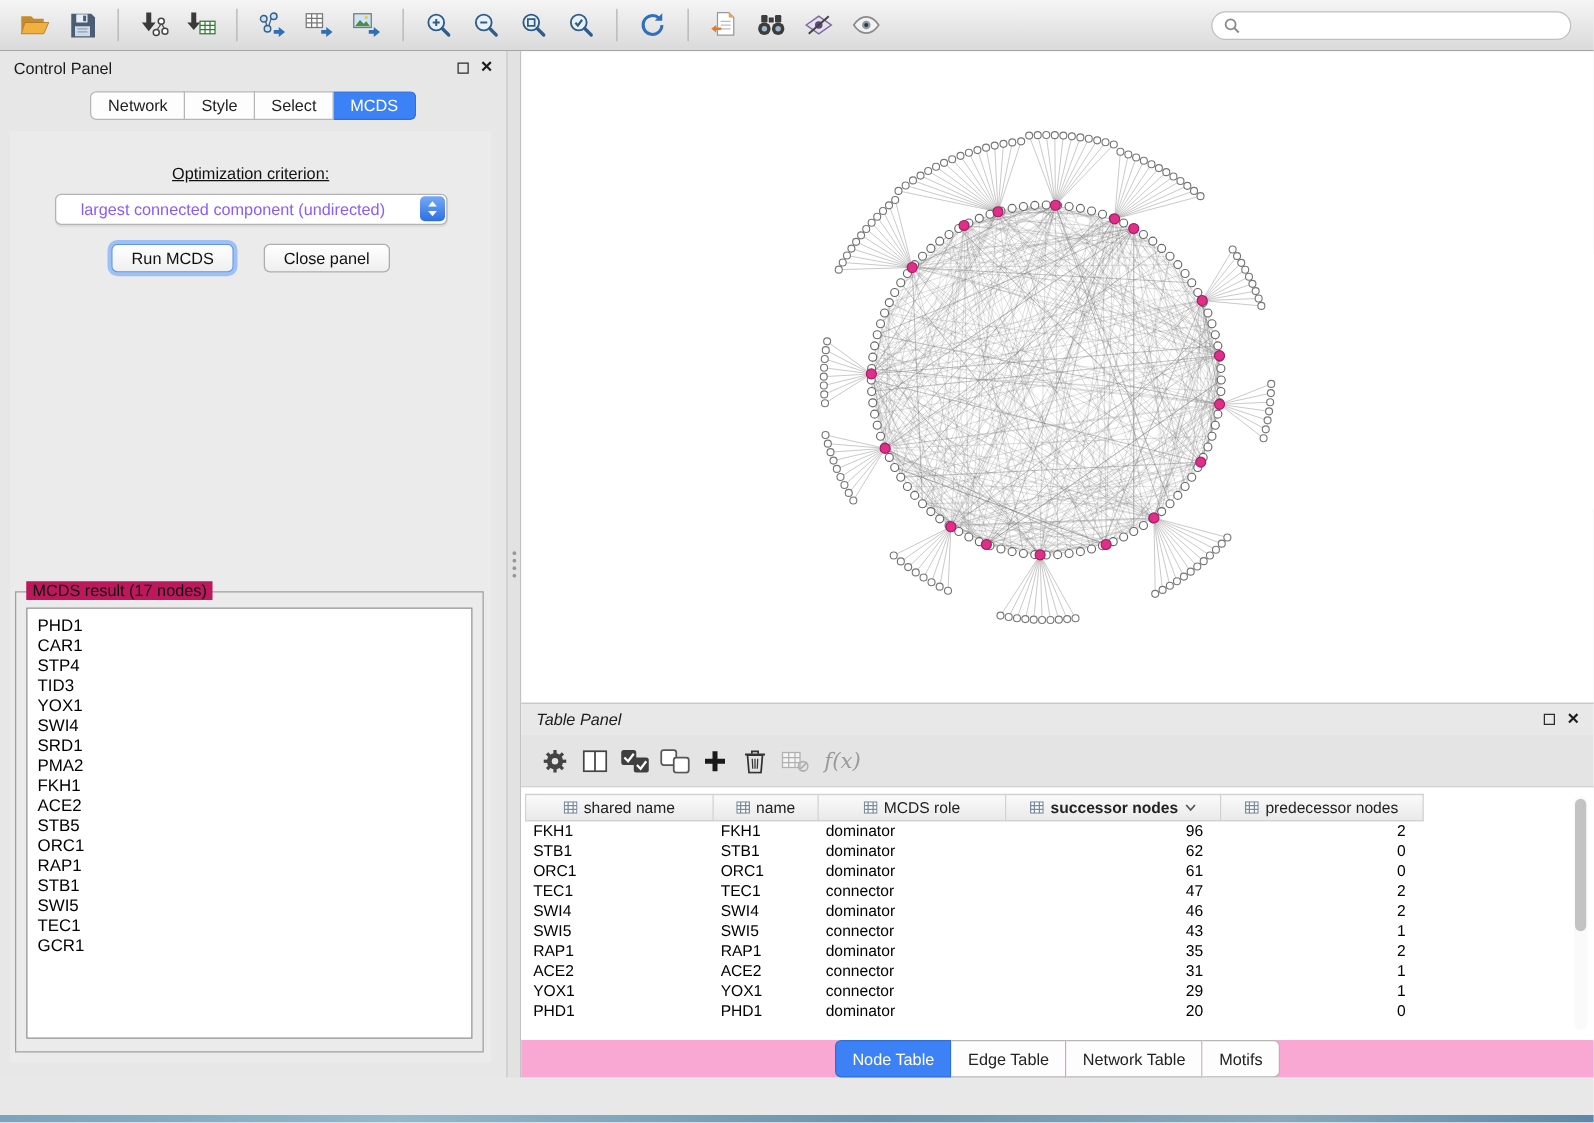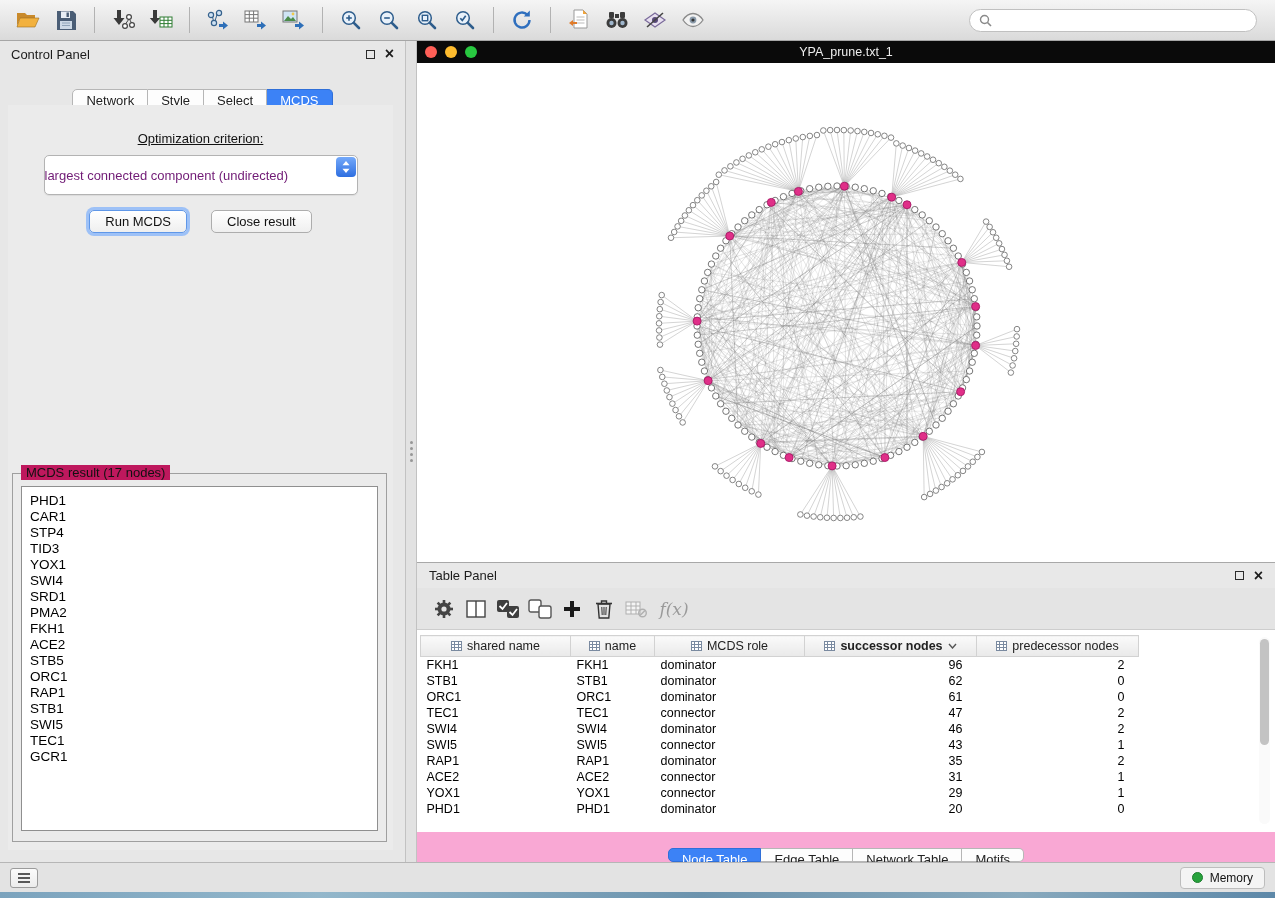--- a/index.html
+++ b/index.html
@@ -21,47 +21,47 @@
   .right-col{flex:1;display:flex;flex-direction:column;min-width:0;}
 
   
   .panel-header{height:26px;display:flex;align-items:center;padding:0 11px;font-size:13px;color:#1c1c1c;}
   .ph-icons{margin-left:auto;display:flex;gap:10px;align-items:center;}
   .float-icon{width:9px;height:9px;border:1.6px solid #2b2b2b;display:inline-block;background:transparent;}
   .close-icon{font-size:16px;font-weight:bold;color:#1c1c1c;line-height:12px;}
 
   
   .seg-tabs{display:flex;justify-content:center;margin-top:6px;}
-  .seg{font-size:13px;padding:3px 13px;background:#fdfdfd;border:1px solid #b6b6b6;border-left:none;color:#222;cursor:default;margin-top:16px;}
+  .seg{font-size:13px;padding:3px 13px;background:#fdfdfd;border:1px solid #b6b6b6;border-left:none;color:#222;cursor:default;}
   .seg:first-child{border-left:1px solid #b6b6b6;border-radius:5px 0 0 5px;}
   .seg:last-child{border-radius:0 5px 5px 0;}
   .seg.active{background:#3c82f6;border-color:#2f6fd8;color:#fff;}
   .cp-body{position:absolute;left:8px;right:12px;top:64px;bottom:12px;background:#ebebeb;}
   .opt-label{text-align:center;font-size:13px;margin-top:26px;color:#111;text-decoration:underline;}
-  .dropdown{width:314px;height:40px;margin:9px auto 0;background:#fff;border:1px solid #b3b3b3;border-radius:5px;display:flex;align-items:center;font-size:13px;color:#701a75;padding-left:0;position:relative;box-shadow:0 1px 1px rgba(0,0,0,.07);}
+  .dropdown{width:314px;height:25px;margin:9px auto 0;background:#fff;border:1px solid #b3b3b3;border-radius:5px;display:flex;align-items:center;font-size:13px;color:#8b5cf6;padding-left:20px;position:relative;box-shadow:0 1px 1px rgba(0,0,0,.07);}
   .dd-btn{position:absolute;right:1px;top:1px;width:20px;height:20px;background:linear-gradient(#74a9fa,#2e6ee0);border-radius:4px;display:flex;align-items:center;justify-content:center;}
   .btn-row{display:flex;justify-content:center;gap:24px;margin-top:15px;}
   .mac-btn{font-size:13px;padding:3px 15px;background:linear-gradient(#ffffff,#efefef);border:1px solid #adadad;border-radius:5px;color:#111;cursor:default;}
   .mac-btn.focus{box-shadow:0 0 0 3px rgba(105,165,255,.6);border-color:#5f97e8;}
   .result-box{position:absolute;left:4px;right:6px;top:368px;bottom:8px;border:1px solid #9f9f9f;background:#ebebeb;}
   .result-legend{position:absolute;top:-9px;left:8px;background:#be185d;padding:0 5px;font-size:13px;color:#111;}
   .result-list{position:absolute;left:8px;right:8px;top:12px;bottom:10px;background:#fff;border:1px solid #8f8f8f;padding:6px 0 0 8px;overflow:hidden;}
   .result-item{font-size:13.5px;line-height:16px;color:#000;}
 
   
   .net-window{height:521px;display:flex;flex-direction:column;min-height:521px;}
   .net-titlebar{height:22px;background:#0a0a0a;display:flex;align-items:center;position:relative;flex:none;}
   .tl{width:12px;height:12px;border-radius:50%;margin-left:8px;flex:none;}
   .net-title{position:absolute;left:0;right:0;text-align:center;color:#ededed;font-size:12.5px;}
   .net-canvas{flex:1;background:#fff;position:relative;overflow:hidden;}
   .net-canvas svg{position:absolute;inset:0;}
 
   
   .table-panel{flex:1;display:flex;flex-direction:column;background:#fff;border-top:1px solid #a8a8a8;min-height:0;}
-  .tp-header{height:25px;background:#e8e8e8;display:flex;align-items:center;padding:0 12px;font-size:13px;color:#1c1c1c;flex:none;}
+  .tp-header{height:25px;background:#e8e8e8;display:flex;align-items:center;padding:0 12px;font-size:13px;color:#1c1c1c;flex:none;font-style:italic;}
   .tp-toolbar{height:42px;background:#e4e4e4;border-bottom:1px solid #cdcdcd;display:flex;align-items:center;gap:2px;padding:0 12px;flex:none;}
   .tp-tool{display:flex;align-items:center;justify-content:center;width:30px;height:28px;background:none;border:none;cursor:default;}
   .fx{font-family:"DejaVu Serif","Liberation Serif",serif;font-style:italic;color:#9a9a9a;font-size:17px;}
   .table-wrap{flex:1;position:relative;padding:5px 20px 0 3px;overflow:hidden;background:#fff;}
   table{border-collapse:collapse;table-layout:fixed;}
   th{height:21px;background:linear-gradient(#fafafa,#e9e9e9);border:1px solid #d2d2d2;font-weight:normal;font-size:12.5px;color:#222;padding:0 4px;}
   th.filler{background:transparent;border:none;}
   .th-in{display:flex;align-items:center;justify-content:center;gap:5px;}
   td{font-size:12.5px;height:16px;padding:0 6px;color:#000;white-space:nowrap;overflow:hidden;}
   td.num{text-align:right;padding-right:14px;}
@@ -260,21 +260,21 @@
           <span>largest connected component (undirected)</span>
           <span class="dd-btn">
               <svg width="10" height="14" viewBox="0 0 10 14">
                 <path d="M5 1 8.5 5.2h-7z" fill="#fff"></path>
                 <path d="M5 13 1.5 8.8h7z" fill="#fff"></path>
               </svg>
             </span>
         </div>
         <div class="btn-row">
           <button class="mac-btn focus">Run MCDS</button>
-          <button class="mac-btn">Close result</button>
+          <button class="mac-btn">Close panel</button>
         </div>
         <div class="result-box">
           <span class="result-legend">MCDS result (17 nodes)</span>
           <div class="result-list" id="result-list">
               <div class="result-item">PHD1</div>
               <div class="result-item">CAR1</div>
               <div class="result-item">STP4</div>
               <div class="result-item">TID3</div>
               <div class="result-item">YOX1</div>
               <div class="result-item">SWI4</div>
@@ -297,26 +297,20 @@
     <div class="splitter">
         <i></i>
         <i></i>
         <i></i>
         <i></i>
       </div>
 
     <div class="right-col">
 
       <div class="net-window">
-        <div class="net-titlebar">
-          <span class="tl" style="background:#ff5f57"></span>
-          <span class="tl" style="background:#febc2e"></span>
-          <span class="tl" style="background:#28c840"></span>
-          <span class="net-title">YPA_prune.txt_1</span>
-        </div>
         <div class="net-canvas">
           <svg id="net-svg" viewBox="0 0 858 499" width="858" height="499">
               <line x1="303.5942542776437" y1="340.7798326227443" x2="287.42978187068525" y2="217.99847485755737" stroke="#707070" stroke-width="0.6" opacity="0.22"></line>
               <line x1="497.77983262274427" y1="379.40574572235636" x2="349.99999999999994" y2="384.2435565298214" stroke="#707070" stroke-width="0.6" opacity="0.22"></line>
               <line x1="490" y1="141.7564434701786" x2="281.19771940766657" y2="281.2736669108072" stroke="#707070" stroke-width="0.6" opacity="0.22"></line>
               <line x1="401.7263330891928" y1="124.19771940766654" x2="314.74242695294316" y2="355.3084141140096" stroke="#707070" stroke-width="0.6" opacity="0.22"></line>
               <line x1="512.3084141140096" y1="368.2575730470569" x2="282.69006074354775" y2="235.68735491774206" stroke="#707070" stroke-width="0.6" opacity="0.22"></line>
               <line x1="429.15643809222" y1="123.29975074659552" x2="518.9949493661167" y2="361.99494936611666" stroke="#707070" stroke-width="0.6" opacity="0.22"></line>
               <line x1="410.8435619077799" y1="402.7002492534045" x2="374.99847485755737" y2="130.4297818706852" stroke="#707070" stroke-width="0.6" opacity="0.22"></line>
               <line x1="473.5756805311126" y1="133.65686544841986" x2="280" y2="263" stroke="#707070" stroke-width="0.6" opacity="0.22"></line>
@@ -1388,30 +1382,15 @@
               <button class="seg">Edge Table</button>
               <button class="seg">Network Table</button>
               <button class="seg">Motifs</button>
             </div>
           </div>
       </div>
 
     </div>
   </div>
 
-  <div class="status-bar">
-    <button class="list-btn">
-        <svg width="14" height="12" viewBox="0 0 14 12">
-          <g stroke="#333" stroke-width="1.6">
-            <line x1="1" y1="2" x2="13" y2="2"></line>
-            <line x1="1" y1="6" x2="13" y2="6"></line>
-            <line x1="1" y1="10" x2="13" y2="10"></line>
-          </g>
-        </svg>
-      </button>
-    <button class="mem-btn">
-      <span class="mem-dot"></span>
-      <span>Memory</span>
-    </button>
-  </div>
   <div class="wallpaper"></div>
 
 </div>
 
 </body></html>

